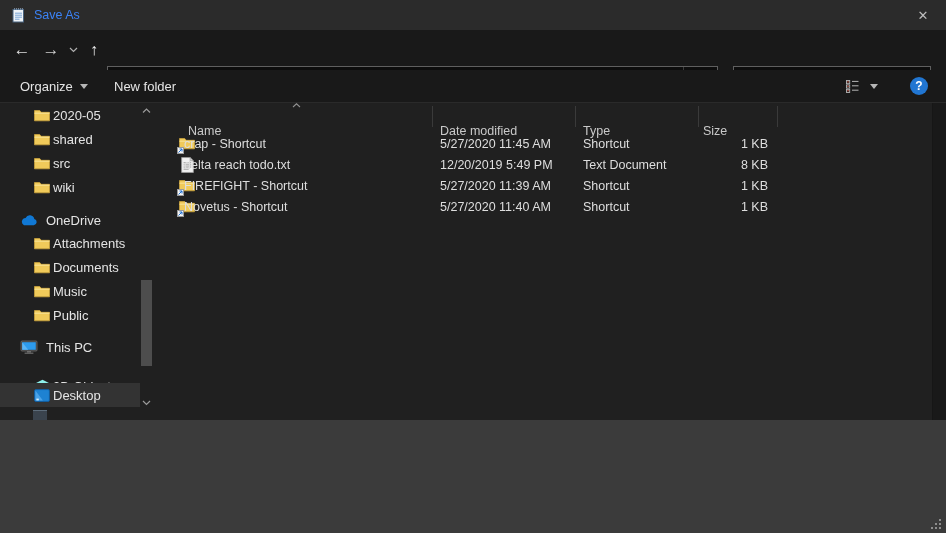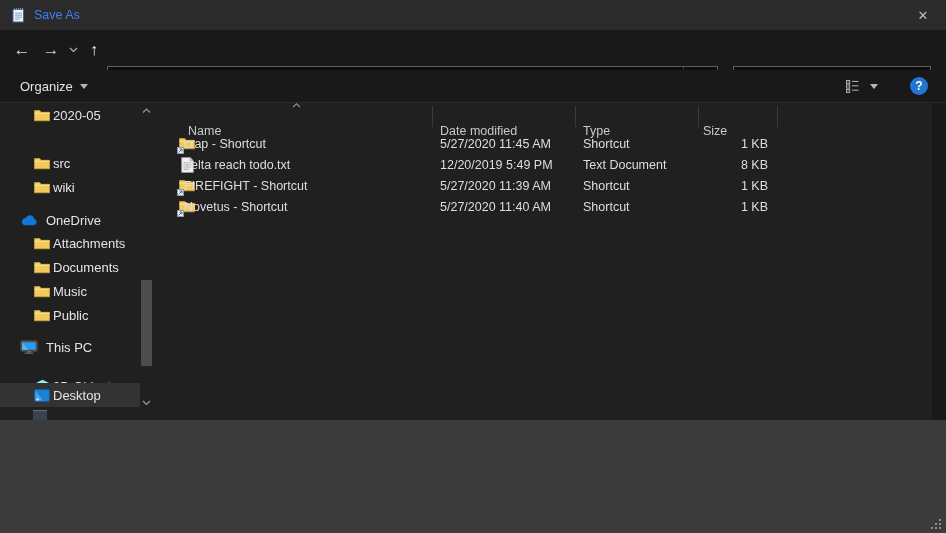--- a/index.html
+++ b/index.html
@@ -136,20 +136,23 @@
       </svg>
       <input id="search-input" placeholder="Search Desktop" style="">
     </div>
   </div>
 
   <div id="cmdbar" class="abs">
     <div id="organize-btn" class="abs">
       <span>Organize</span>
       <span class="tri-down"></span>
     </div>
+    <div id="newfolder-btn" class="abs">
+      <span>New folder</span>
+    </div>
     <div id="views-btn" class="abs">
       <svg width="16" height="13" viewBox="0 0 16 13">
         <rect x="0.5" y="0.5" width="3.2" height="3.2" fill="none" stroke="#b6b6b6" stroke-width="0.9"></rect>
         <rect x="0.5" y="4.9" width="3.2" height="3.2" fill="none" stroke="#b6b6b6" stroke-width="0.9"></rect>
         <rect x="0.5" y="9.3" width="3.2" height="3.2" fill="none" stroke="#b6b6b6" stroke-width="0.9"></rect>
         <rect x="1.3" y="1.3" width="1.6" height="1.2" fill="#c25a4a"></rect>
         <rect x="1.3" y="5.7" width="1.6" height="1.2" fill="#c25a4a"></rect>
         <rect x="1.3" y="10.1" width="1.6" height="1.2" fill="#c25a4a"></rect>
         <path d="M6 1.4h6.5 M6 5.8h6.5 M6 10.2h6.5" stroke="#b6b6b6" stroke-width="1"></path>
       </svg>
@@ -163,20 +166,29 @@
 
   <div class="side-item lvl1" style="top:103px">
     <span class="si-icon">
         <svg width="16" height="13" viewBox="0 0 16 13">
           <path d="M0.5 1.5h5.2l1.6 1.8h8.2v8.5h-15z" fill="#f0ca5a" stroke="#c9a23c" stroke-width="0.8"></path>
           <path d="M0.5 4.2h15" stroke="#f8e294" stroke-width="1.1"></path>
         </svg>
       </span>
     <span class="si-label">2020-05</span>
   </div>
+  <div class="side-item lvl1" style="top:127px">
+    <span class="si-icon">
+        <svg width="16" height="13" viewBox="0 0 16 13">
+          <path d="M0.5 1.5h5.2l1.6 1.8h8.2v8.5h-15z" fill="#f0ca5a" stroke="#c9a23c" stroke-width="0.8"></path>
+          <path d="M0.5 4.2h15" stroke="#f8e294" stroke-width="1.1"></path>
+        </svg>
+      </span>
+    <span class="si-label">shared</span>
+  </div>
   <div class="side-item lvl1" style="top:151px">
     <span class="si-icon">
         <svg width="16" height="13" viewBox="0 0 16 13">
           <path d="M0.5 1.5h5.2l1.6 1.8h8.2v8.5h-15z" fill="#f0ca5a" stroke="#c9a23c" stroke-width="0.8"></path>
           <path d="M0.5 4.2h15" stroke="#f8e294" stroke-width="1.1"></path>
         </svg>
       </span>
     <span class="si-label">src</span>
   </div>
   <div class="side-item lvl1" style="top:175px">

